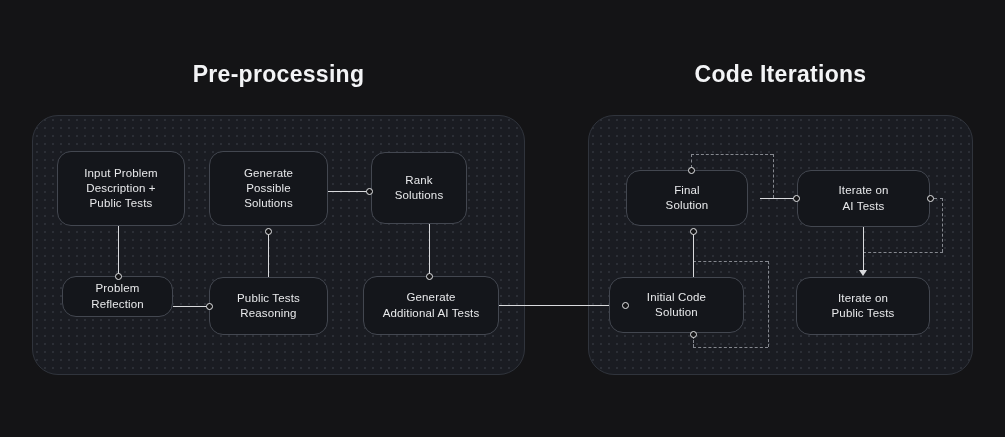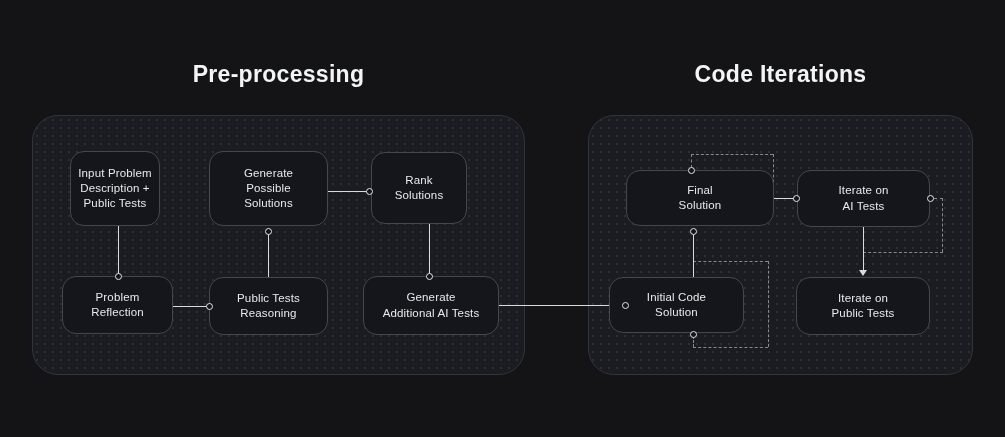--- a/index.html
+++ b/index.html
@@ -69,48 +69,48 @@
   <div class="sv" style="left:118px;top:226px;height:48px;"></div>
   <div class="sh" style="left:173px;top:306px;width:34px;"></div>
   <div class="sv" style="left:268px;top:233px;height:44px;"></div>
   <div class="sh" style="left:328px;top:191px;width:40px;"></div>
   <div class="sv" style="left:429px;top:224px;height:50px;"></div>
   <div class="sh" style="left:499px;top:305px;width:124px;"></div>
   <div class="sv" style="left:693px;top:233px;height:44px;"></div>
   <div class="sh" style="left:760px;top:198px;width:34px;"></div>
   <div class="sv" style="left:863px;top:227px;height:43px;"></div>
 
-  <div class="node" style="left:70px;top:151px;width:90px;height:75px;">
+  <div class="node" style="left:57px;top:151px;width:128px;height:75px;">
     <span class="node-label">Input Problem
 Description +
 Public Tests</span>
   </div>
   <div class="node" style="left:209px;top:151px;width:119px;height:75px;">
     <span class="node-label">Generate
 Possible
 Solutions</span>
   </div>
   <div class="node" style="left:371px;top:152px;width:96px;height:72px;">
     <span class="node-label">Rank
 Solutions</span>
   </div>
-  <div class="node" style="left:62px;top:276px;width:111px;height:58px;">
+  <div class="node" style="left:62px;top:276px;width:111px;height:41px;">
     <span class="node-label">Problem
 Reflection</span>
   </div>
   <div class="node" style="left:209px;top:277px;width:119px;height:58px;">
     <span class="node-label">Public Tests
 Reasoning</span>
   </div>
   <div class="node" style="left:363px;top:276px;width:136px;height:59px;">
     <span class="node-label">Generate
 Additional AI Tests</span>
   </div>
 
-  <div class="node" style="left:626px;top:170px;width:148px;height:56px;">
+  <div class="node" style="left:626px;top:170px;width:122px;height:56px;">
     <span class="node-label">Final
 Solution</span>
   </div>
   <div class="node" style="left:797px;top:170px;width:133px;height:57px;">
     <span class="node-label">Iterate on
 AI Tests</span>
   </div>
   <div class="node" style="left:609px;top:277px;width:135px;height:56px;">
     <span class="node-label">Initial Code
 Solution</span>

